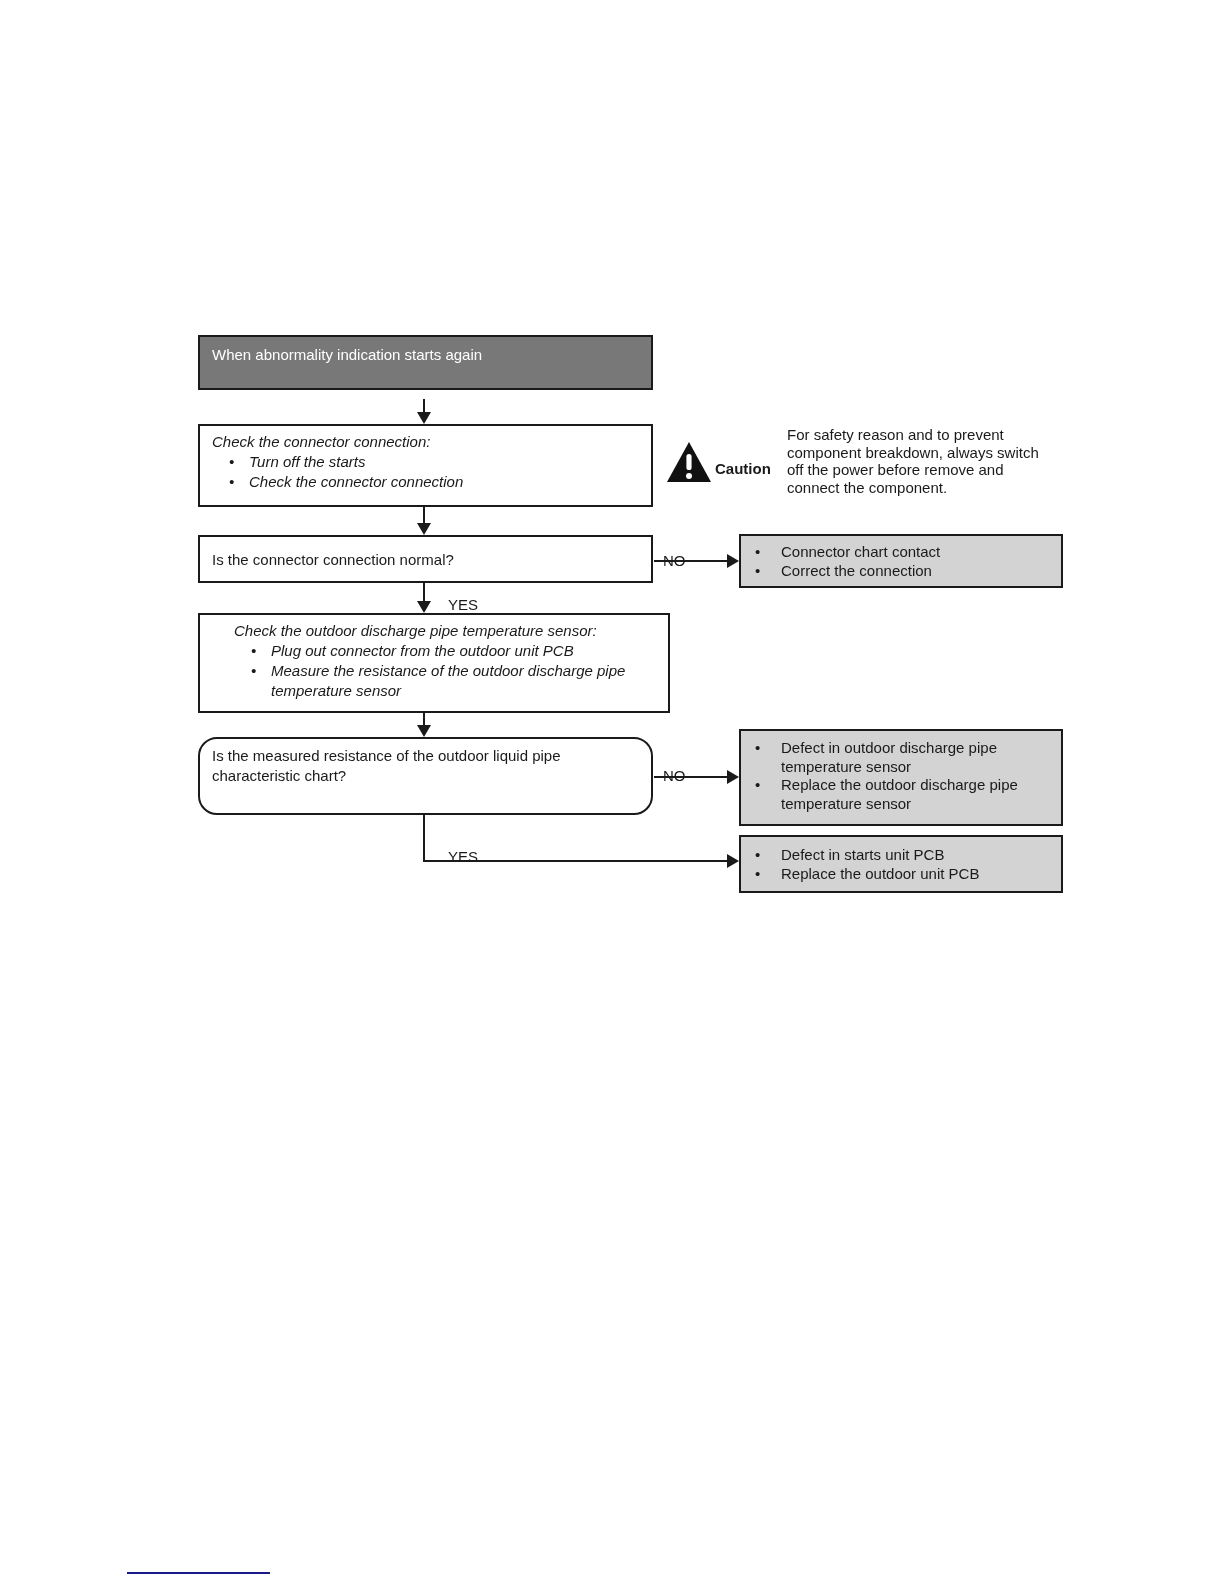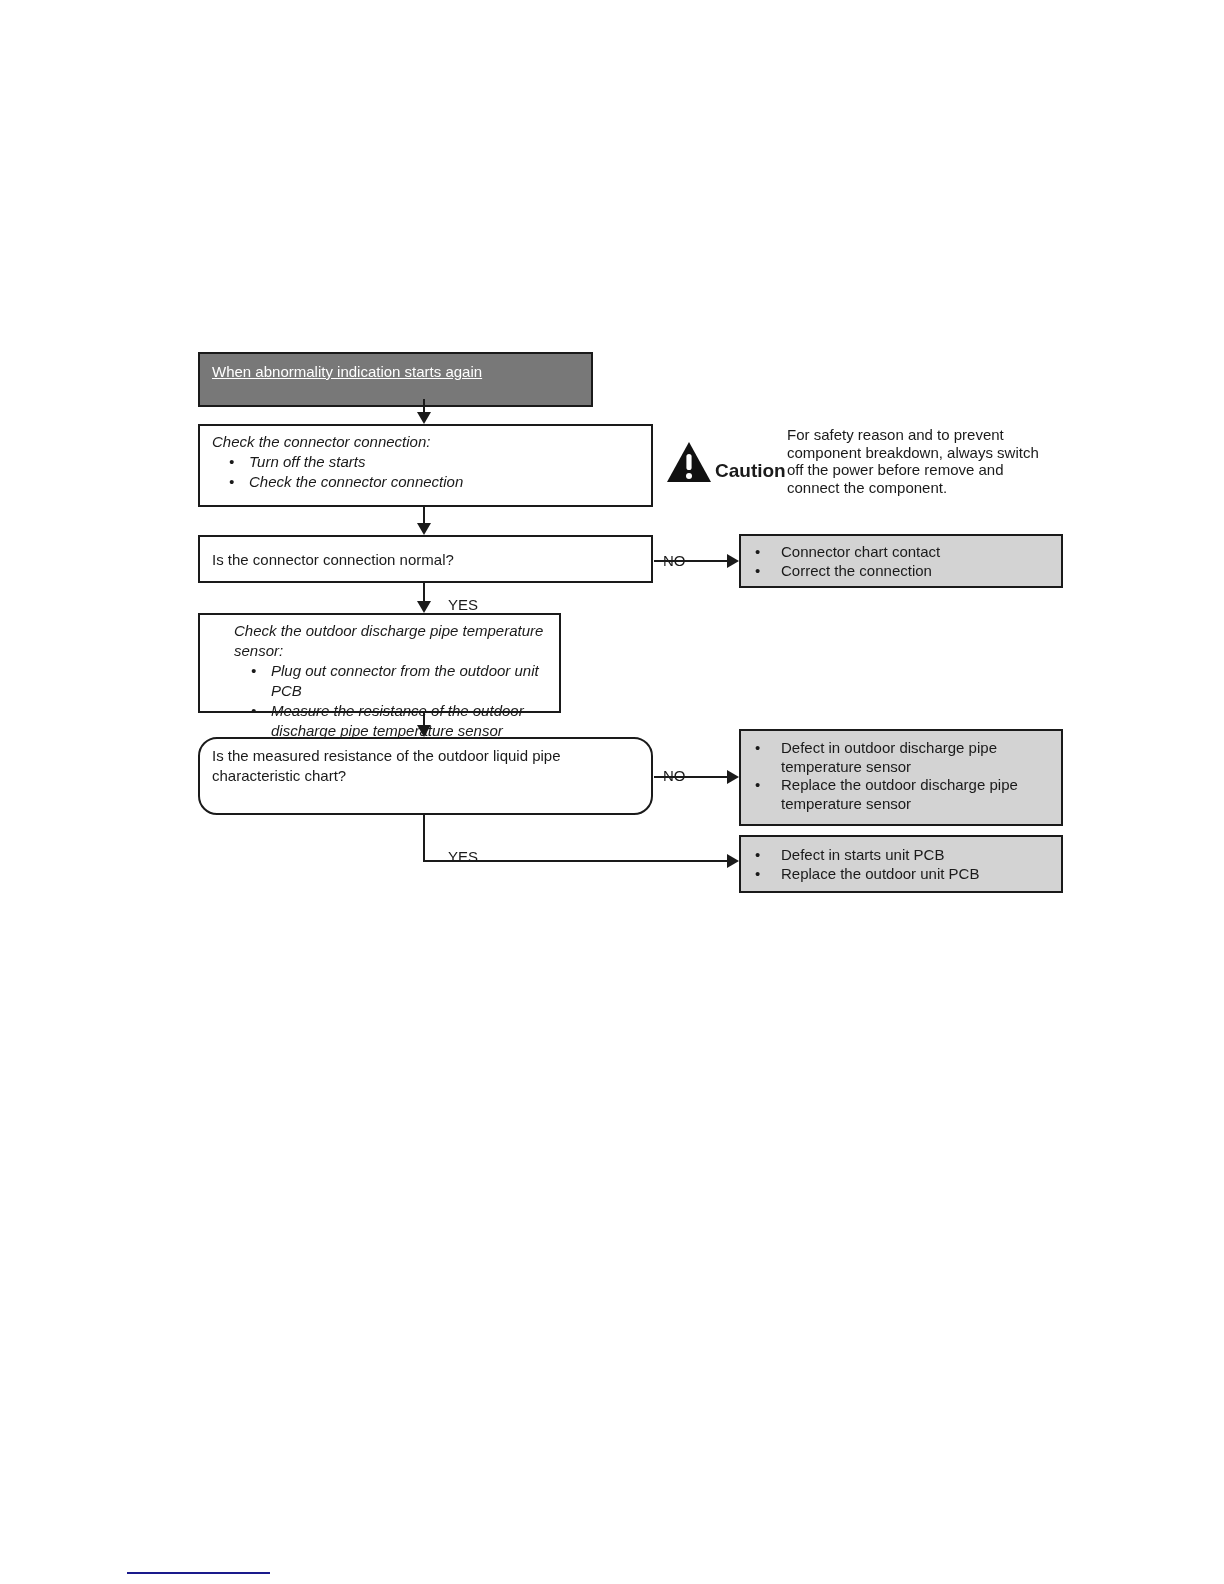--- a/index.html
+++ b/index.html
@@ -19,31 +19,31 @@
   .brow { display:flex; padding-left:17px; }
   .brow .dot { width:20px; flex:none; }
   .gbrow { display:flex; padding-left:14px; padding-right:6px; }
   .gbrow .dot { width:26px; flex:none; }
   .vline, .hline { position:absolute; background:#1a1a1a; }
   .ah-down { position:absolute; width:0; height:0;
     border-left:7px solid transparent; border-right:7px solid transparent; border-top:12px solid #1a1a1a; }
   .ah-right { position:absolute; width:0; height:0;
     border-top:7px solid transparent; border-bottom:7px solid transparent; border-left:12px solid #1a1a1a; }
   .lbl { position:absolute; font-size:15px;margin-top:12px; }
-  .caution-label { position:absolute; font-weight:bold; font-size:19px; }
+  .caution-label { position:absolute; font-weight:bold; font-size:15px; }
   .caution-text { position:absolute; line-height:17.5px; font-size:15px; }
   .caution-svg { position:absolute; }
   .footer-rule { position:absolute; background:#1a1a8c; }
 </style>
 </head>
 <body>
 
 <div class="page">
 
-  <div class="box startbox" style="left:198px; top:352px; width:395px; height:55px;text-decoration:underline;">
+  <div class="box startbox" style="left:198px; top:335px; width:455px; height:55px;">
     <span>When abnormality indication starts again</span>
   </div>
 
   <div class="vline" style="left:423px; top:399px; width:2px; height:14px;"></div>
   <div class="ah-down" style="left:417px; top:412px;"></div>
 
   <div class="box procbox" style="left:198px; top:424px; width:455px; height:83px;">
     <div>Check the connector connection:</div>
     <div class="brow">
       <span class="dot">•</span>
@@ -87,21 +87,21 @@
     <div class="gbrow">
       <span class="dot">•</span>
       <span>Correct the connection</span>
     </div>
   </div>
 
   <div class="lbl" style="left:448px; top:584px;">YES</div>
   <div class="vline" style="left:423px; top:583px; width:2px; height:19px;"></div>
   <div class="ah-down" style="left:417px; top:601px;"></div>
 
-  <div class="box procbox" style="left:198px; top:613px; width:363px; height:100px;padding-left:34px;">
+  <div class="box procbox" style="left:198px; top:613px; width:472px; height:100px;padding-left:34px;">
     <div>Check the outdoor discharge pipe temperature sensor:</div>
     <div class="brow">
       <span class="dot">•</span>
       <span>Plug out connector from the outdoor unit PCB</span>
     </div>
     <div class="brow">
       <span class="dot">•</span>
       <span>Measure the resistance of the outdoor discharge pipe temperature sensor</span>
     </div>
   </div>

